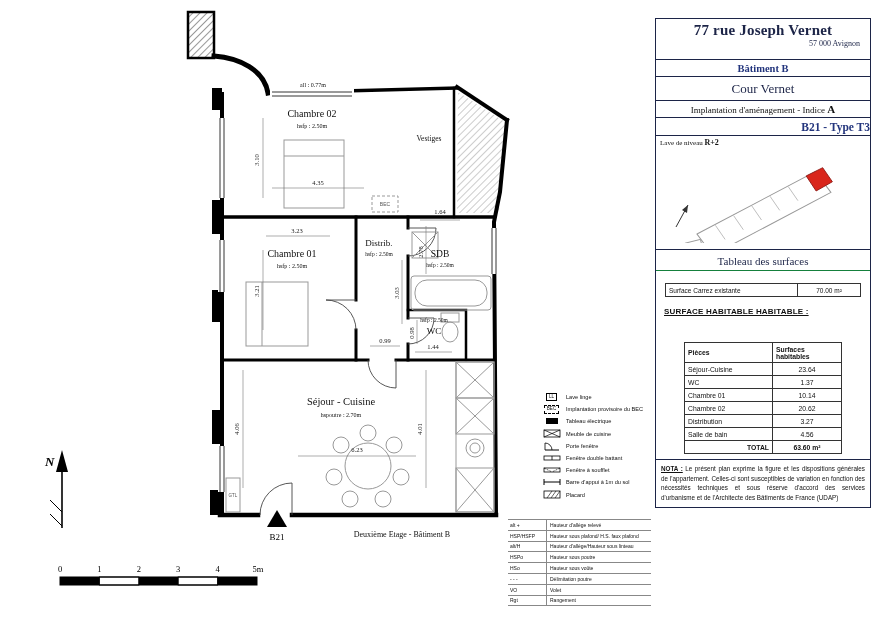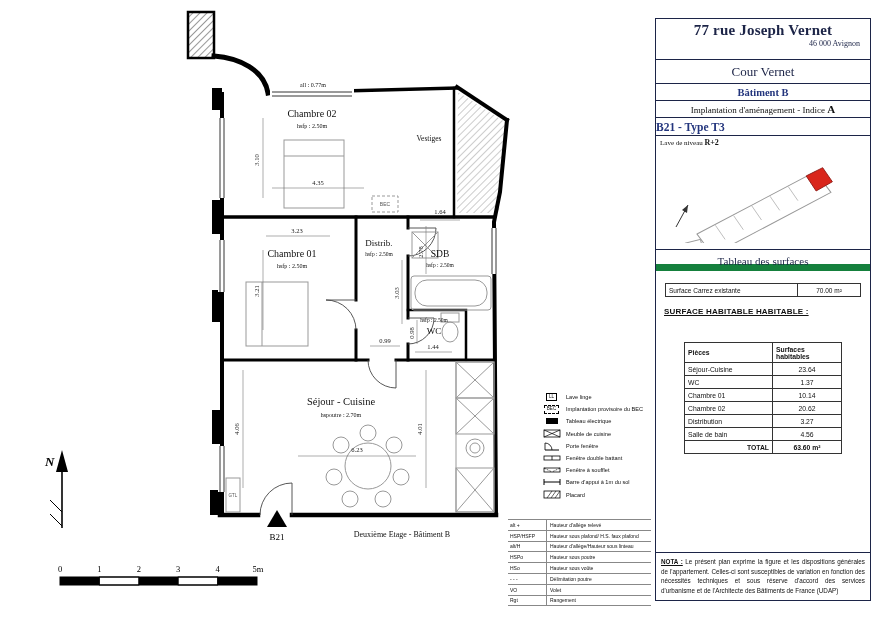--- a/index.html
+++ b/index.html
@@ -1,36 +1,36 @@
 <!DOCTYPE html>
 <html><head>
 <meta charset="utf-8">
 <style>
   html,body{margin:0;padding:0;background:#fff;}
   .page{position:relative;width:877px;height:619px;background:#ffffff;overflow:hidden;
         font-family:"Liberation Serif",serif;color:#111;}
   svg text{user-select:none;}
 
   
-  .panel{position:absolute;left:655px;top:18px;width:216px;height:583px;
+  .panel{position:absolute;left:655px;top:18px;width:216px;height:490px;
          border:1.3px solid #1c2447;box-sizing:border-box;display:flex;flex-direction:column;}
   .sec{border-top:1px solid #1c2447;box-sizing:border-box;}
   .sec:first-child{border-top:none;}
   .addr-sec{height:40px;}
   .addr{font-size:15px;font-weight:bold;text-align:center;padding-top:3px;color:#1c2447;letter-spacing:.2px;}
   .city{font-size:8px;text-align:right;padding-right:10px;color:#1c2447;}
   .cour{height:24px;font-size:13px;text-align:center;line-height:24px;color:#1c2447;}
   .bat{height:17px;font-size:10.5px;font-weight:bold;text-align:center;line-height:17px;color:#23357d;}
   .prop{height:17px;font-size:9px;text-align:center;line-height:17px;color:#111;}
   .prop b{font-size:11px;}
-  .unit{height:18px;font-size:11.5px;font-weight:bold;text-align:left;line-height:18px;color:#23357d;}
+  .unit{height:18px;font-size:11.5px;font-weight:bold;text-align:right;line-height:18px;color:#23357d;}
   .map-sec{height:114px;position:relative;}
   .maphead{font-size:7px;padding:2px 0 0 4px;color:#111;}
   .maphead b{font-size:8px;}
-  .tabhead{height:22px;font-size:11px;text-align:center;line-height:22px;color:#1c2447;border-bottom:7px solid #15803d;}
+  .tabhead{height:22px;font-size:11px;text-align:center;line-height:22px;color:#1c2447;border-bottom:1px solid #15803d;}
   .panel-body{flex:1;display:flex;flex-direction:column;}
   table{border-collapse:collapse;}
   .carrez{width:196px;margin:12px auto 0;font-size:6.5px;font-family:"Liberation Sans",sans-serif;}
   .carrez td{border:0.8px solid #333;padding:2.5px 3px;}
   .carrez td.val{width:56px;text-align:center;}
   .shp{font-size:8px;font-weight:bold;text-decoration:underline;margin:10px 0 0 8px;
        font-family:"Liberation Sans",sans-serif;letter-spacing:.2px;}
   .stable{width:158px;margin:26px auto 0;font-size:6.8px;font-family:"Liberation Sans",sans-serif;}
   .stable th,.stable td{border:0.8px solid #333;padding:2.5px 3px;font-weight:normal;text-align:left;}
   .stable th{font-weight:bold;}
@@ -403,24 +403,24 @@
       </div>
     <div class="row">
         <span class="k">Rgt</span>
         <span class="v">Rangement</span>
       </div>
   </div>
 
   <div class="panel">
     <div class="sec addr-sec">
       <div class="addr">77 rue Joseph Vernet</div>
-      <div class="city">46 000 Avignon</div>
-    </div>
+      <div class="city">57 000 Avignon</div>
+    </div>
+    <div class="sec bat">Bâtiment B</div>
     <div class="sec cour">Cour Vernet</div>
-    <div class="sec bat">Bâtiment B</div>
     <div class="sec prop">
       <span>Implantation d'aménagement - Indice</span>
       <b>A</b>
     </div>
     <div class="sec unit">B21 - Type T3</div>
 
     <div class="sec map-sec">
       <div class="maphead">
         <span>Lave de niveau</span>
         <b>R+2</b>

